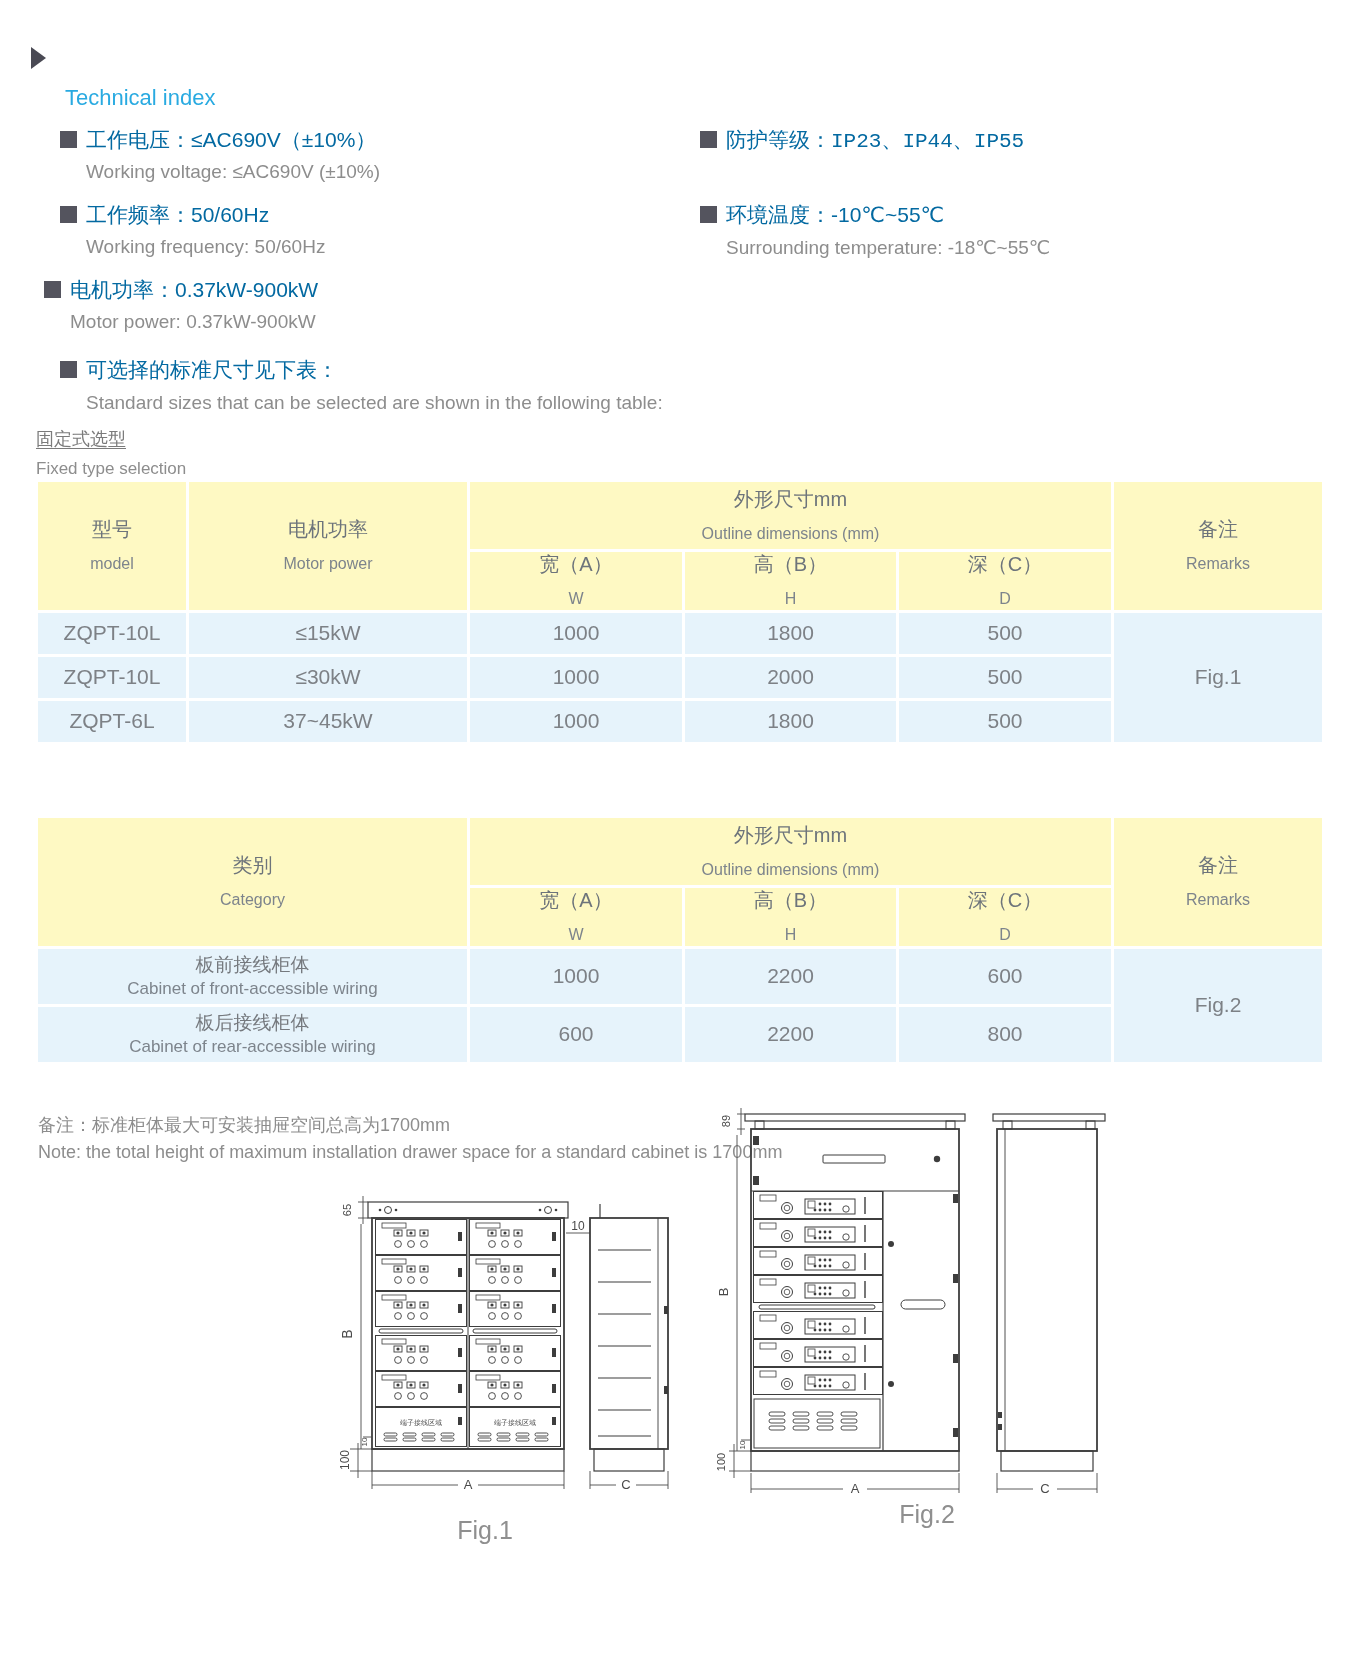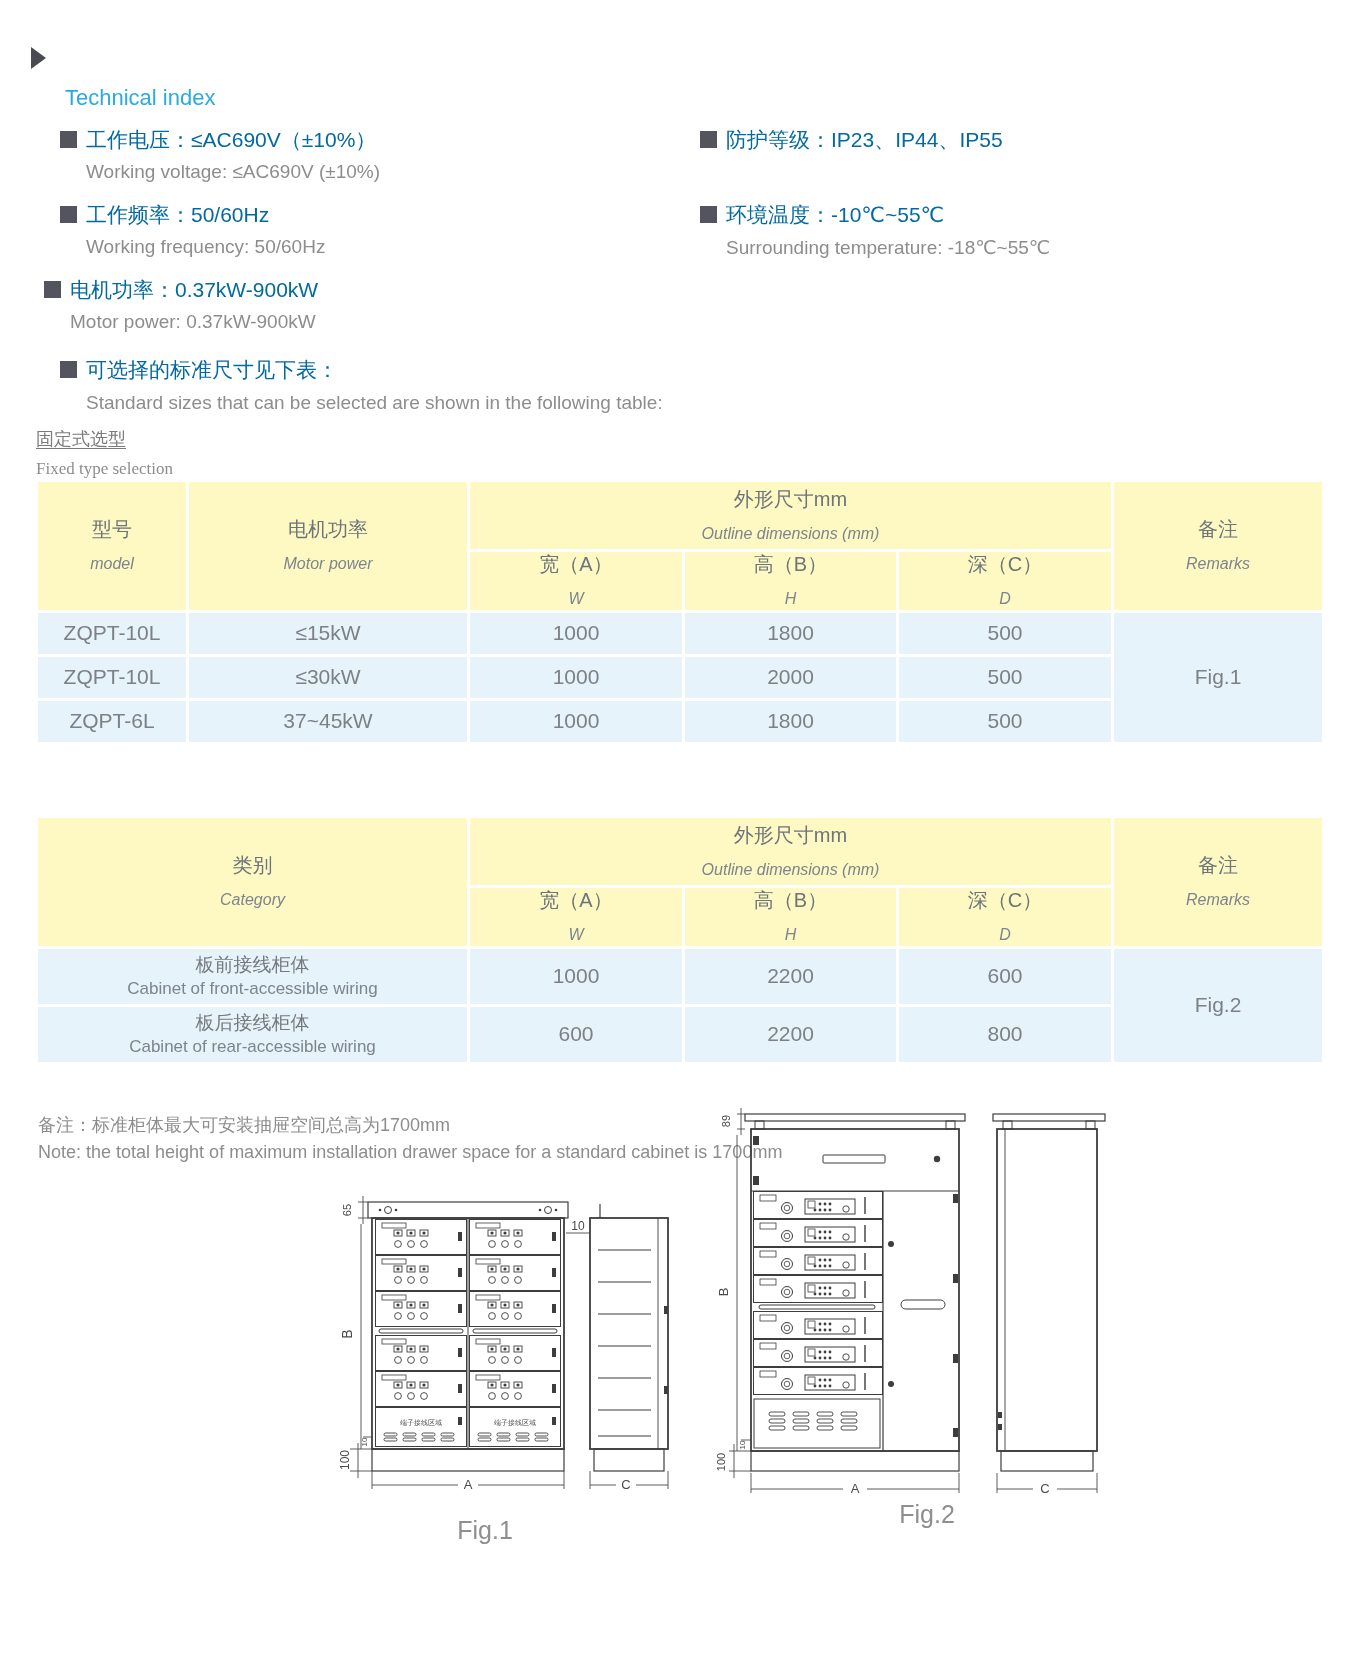--- a/index.html
+++ b/index.html
@@ -1,18 +1,18 @@
 <!DOCTYPE html>
 <html><head>
 <meta charset="utf-8">
 <style>
   html,body{margin:0;padding:0;background:#fff;}
   .page{position:relative;width:1357px;height:1660px;background:#ffffff;overflow:hidden;
         font-family:"Liberation Sans","DejaVu Sans",sans-serif;}
-  .abs{position:absolute;font-family:Liberation Serif, serif;}
+  .abs{position:absolute;}
 
   
   .title-arrow{position:absolute;left:31px;top:47px;width:0;height:0;
     border-left:15px solid #4a4a54;border-top:11px solid transparent;border-bottom:11px solid transparent;}
   .title-cn{position:absolute;left:62px;top:28px;font-size:42px;color:#29aae1;letter-spacing:2px;}
   .title-en{position:absolute;left:65px;top:85px;font-size:22px;color:#29aae1;}
 
   
   .spec-item{position:absolute;width:620px;}
   .spec-cn{font-size:21px;color:#0369a1;white-space:nowrap;}
@@ -23,21 +23,21 @@
   .sec-cn{font-size:18px;color:#7b7b7b;text-decoration:underline;text-underline-offset:3px;white-space:nowrap;}
   .sec-en{font-size:17px;color:#8d8d8d;margin-top:8px;white-space:nowrap;}
   .note-line{position:absolute;font-size:18px;color:#8d8d8d;white-space:nowrap;}
 
   
   table.spec-table{position:absolute;left:35px;border-collapse:collapse;table-layout:fixed;}
   table.spec-table td{border:3px solid #ffffff;text-align:center;vertical-align:middle;padding:0;}
   td.hd{background:#fef9c3;}
   td.bd{background:#e6f3fb;}
   .hcn{font-size:20px;color:#6d747b;line-height:1.25;}
-  .hen{font-size:16px;color:#7d848c;line-height:1.3;margin-top:12px;font-style:italic;}
+  .hen{font-size:16px;color:#7d848c;line-height:1.3;margin-top:12px;}
   .val{font-size:21px;color:#7d8186;}
   .catcn{font-size:19px;color:#75797e;line-height:1.35;}
   .caten{font-size:17px;color:#7d848c;line-height:1.3;}
 
   
   svg.fig{position:absolute;}
   svg.fig text{font-family:"Liberation Sans","DejaVu Sans",sans-serif;fill:#4a4a4a;}
   .fig-caption{position:absolute;width:130px;text-align:center;font-size:25px;color:#8f8f8f;}
 </style>
 </head>
@@ -58,21 +58,21 @@
   </div>
   <div class="spec-item" style="left:44px;top:276px;">
     <div class="spec-cn"><span class="bullet"></span><span>电机功率：0.37kW-900kW</span></div>
     <div class="spec-en">Motor power: 0.37kW-900kW</div>
   </div>
   <div class="spec-item" style="left:60px;top:356px;">
     <div class="spec-cn"><span class="bullet"></span><span>可选择的标准尺寸见下表：</span></div>
     <div class="spec-en" style="margin-top:8px;">Standard sizes that can be selected are shown in the following table:</div>
   </div>
 
-  <div class="spec-item" style="left:700px;top:126px;">
+  <div class="spec-item" style="left:700px;top:126px;font-family:Liberation Mono, monospace;">
     <div class="spec-cn"><span class="bullet"></span><span>防护等级：IP23、IP44、IP55</span></div>
   </div>
   <div class="spec-item" style="left:700px;top:201px;">
     <div class="spec-cn"><span class="bullet"></span><span>环境温度：-10℃~55℃</span></div>
     <div class="spec-en">Surrounding temperature: -18℃~55℃</div>
   </div>
 
   <div class="abs" style="left:36px;top:427px;">
     <div class="sec-cn">固定式选型</div>
     <div class="sec-en">Fixed type selection</div>

